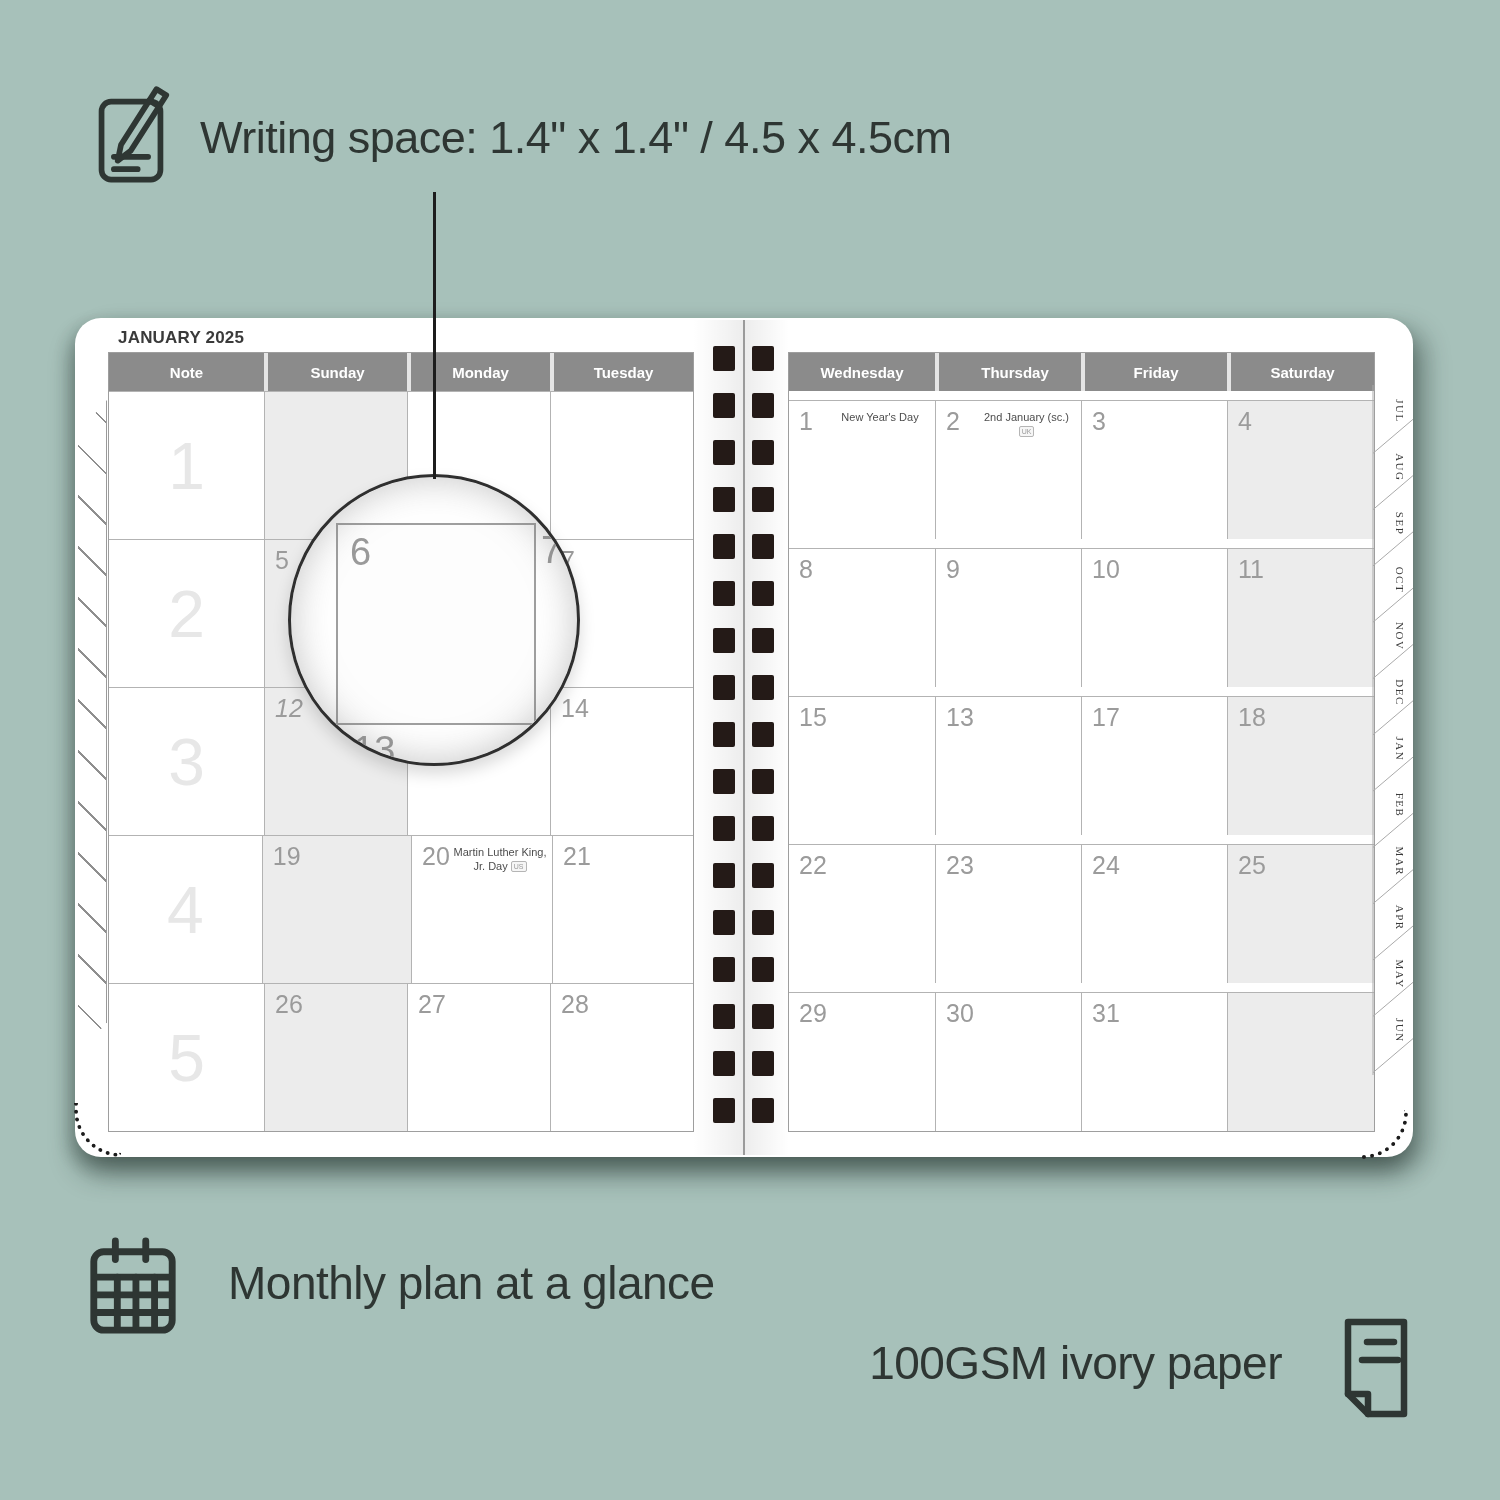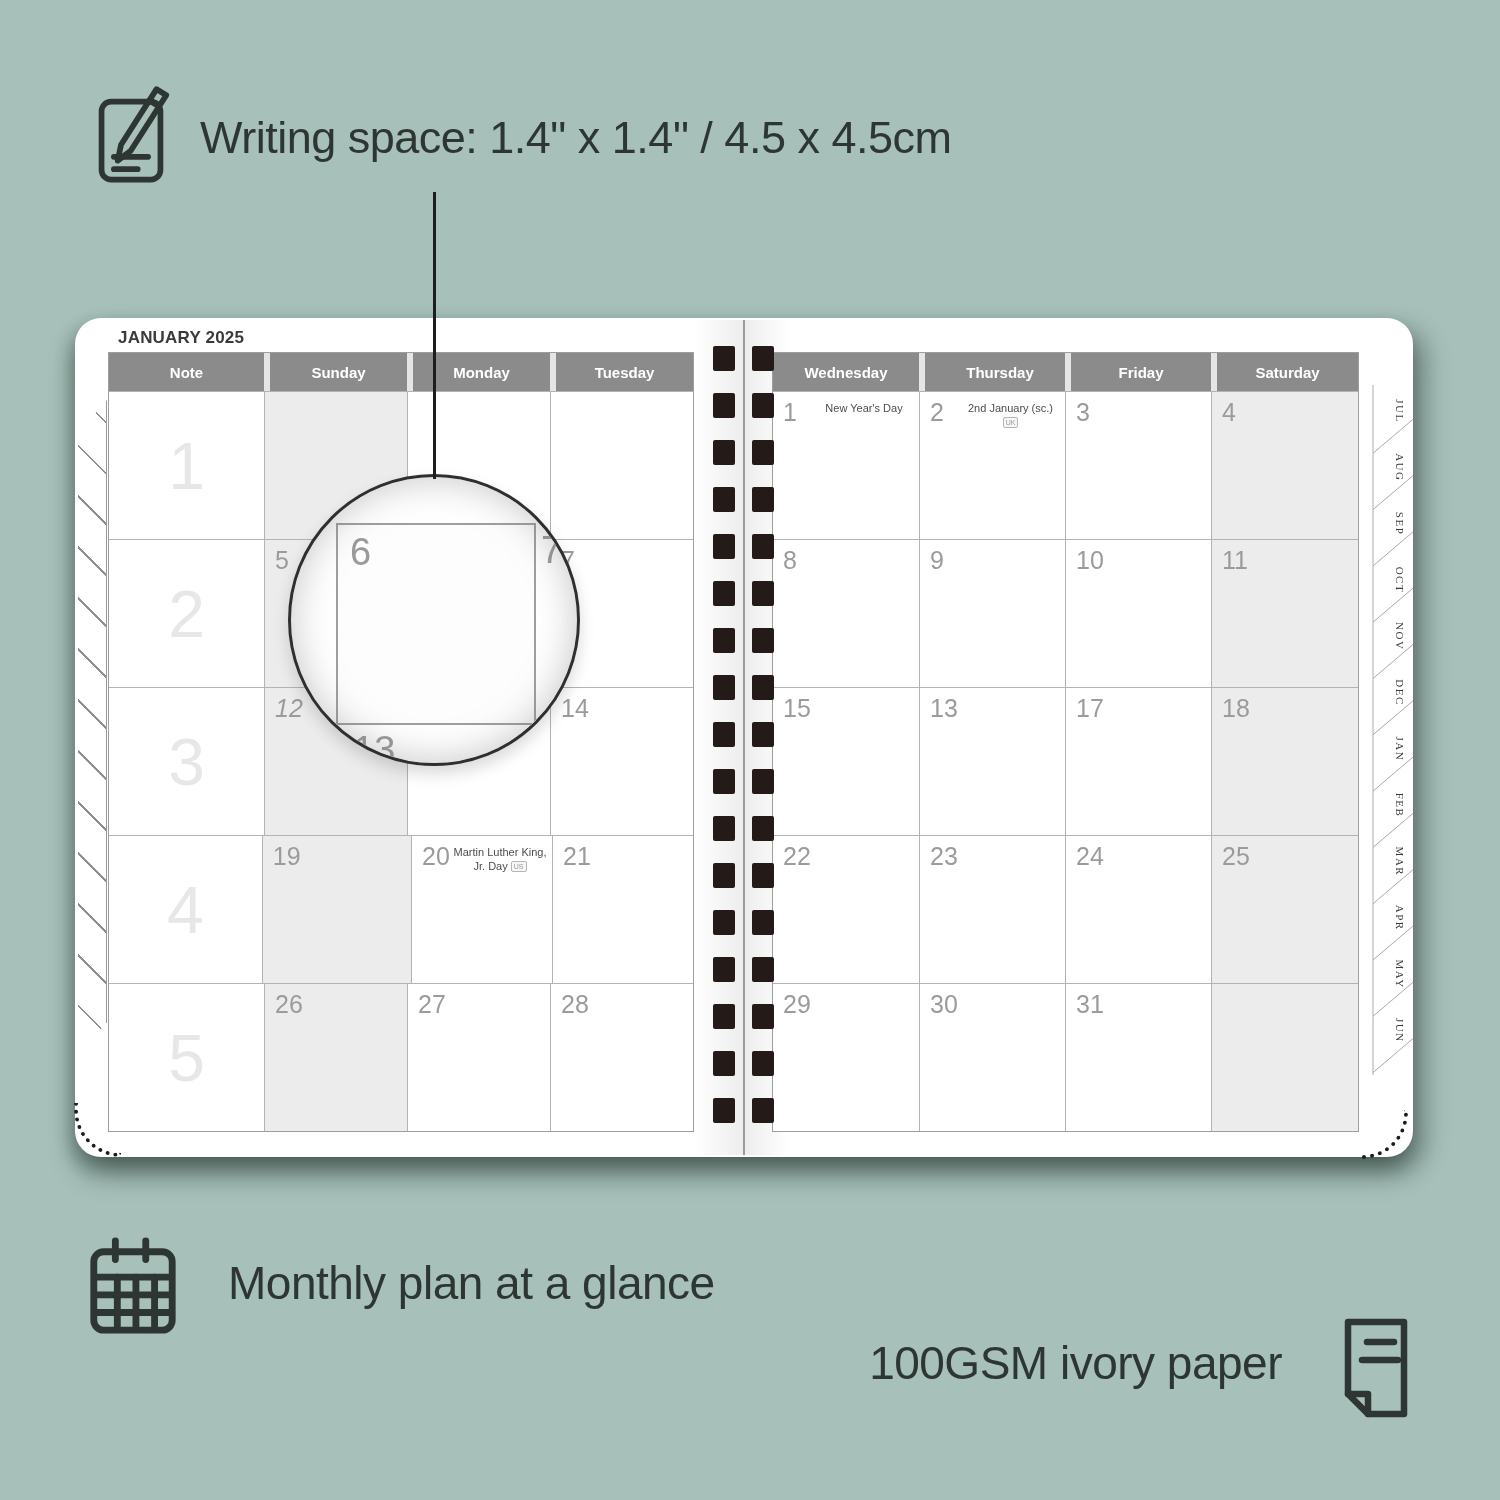--- a/index.html
+++ b/index.html
@@ -20,21 +20,21 @@
   .crease-shade-l{position:absolute;left:693px;top:320px;width:50px;height:835px;z-index:2;
       background:linear-gradient(90deg,rgba(0,0,0,0) 0%,rgba(0,0,0,0.07) 100%);}
   .crease-shade-r{position:absolute;left:745px;top:320px;width:44px;height:835px;z-index:2;
       background:linear-gradient(270deg,rgba(0,0,0,0) 0%,rgba(0,0,0,0.07) 100%);}
   .month-title{position:absolute;left:118px;top:328px;font-size:17px;font-weight:bold;color:#3a3a3a;
       letter-spacing:.2px;z-index:4;}
   
   .grid{position:absolute;display:flex;flex-direction:column;border:1px solid #9e9e9e;z-index:4;background:#fff;}
   .grid-header{display:flex;background:#8b8b8b;height:38px;flex:0 0 38px;}
   .hcell{display:flex;align-items:center;justify-content:center;color:#fff;font-size:15px;font-weight:bold;
-      border-left:6px solid #e5e5e5;box-sizing:border-box;}
+      border-left:4px solid #e5e5e5;box-sizing:border-box;}
   .hcell:first-child{border-left:none;}
   .grid-row{display:flex;flex:1;border-top:1px solid #b3b3b3;}
   .cell{position:relative;border-left:1px solid #b3b3b3;box-sizing:border-box;}
   .cell:first-child{border-left:none;}
   .cell.shaded{background:#ececec;}
   .weeknum{display:flex;align-items:center;justify-content:center;font-size:66px;color:#e7e7e7;}
   .daynum{position:absolute;left:10px;top:6px;font-size:25px;color:#9b9b9b;}
   .holiday{position:absolute;top:9px;left:40px;right:4px;text-align:center;font-size:11px;line-height:1.3;
       color:#4d4d4d;}
   .badge{display:inline-block;border:1px solid #b5b5b5;border-radius:2px;background:#f6f6f6;color:#9a9a9a;
@@ -147,21 +147,21 @@
           <span class="daynum">26</span>
         </div>
         <div class="cell" style="width: 143px;">
           <span class="daynum">27</span>
         </div>
         <div class="cell" style="width: 143px;">
           <span class="daynum">28</span>
         </div>
       </div>
     </div>
-  <div id="right-grid" class="grid" style="left:772px;top:352px;width:585px;height:778px;">
+  <div id="right-grid" class="grid" style="left:788px;top:352px;width:585px;height:778px;gap:9px;">
       <div class="grid-header">
         <div class="hcell" style="width: 146px;">Wednesday</div>
         <div class="hcell" style="width: 146px; padding-left: 10px;">Thursday</div>
         <div class="hcell" style="width: 146px;">Friday</div>
         <div class="hcell" style="width: 147px;">Saturday</div>
       </div>
       <div class="grid-row">
         <div class="cell" style="width: 146px;">
           <span class="daynum">1</span>
           <span class="holiday">New Year's Day </span>

